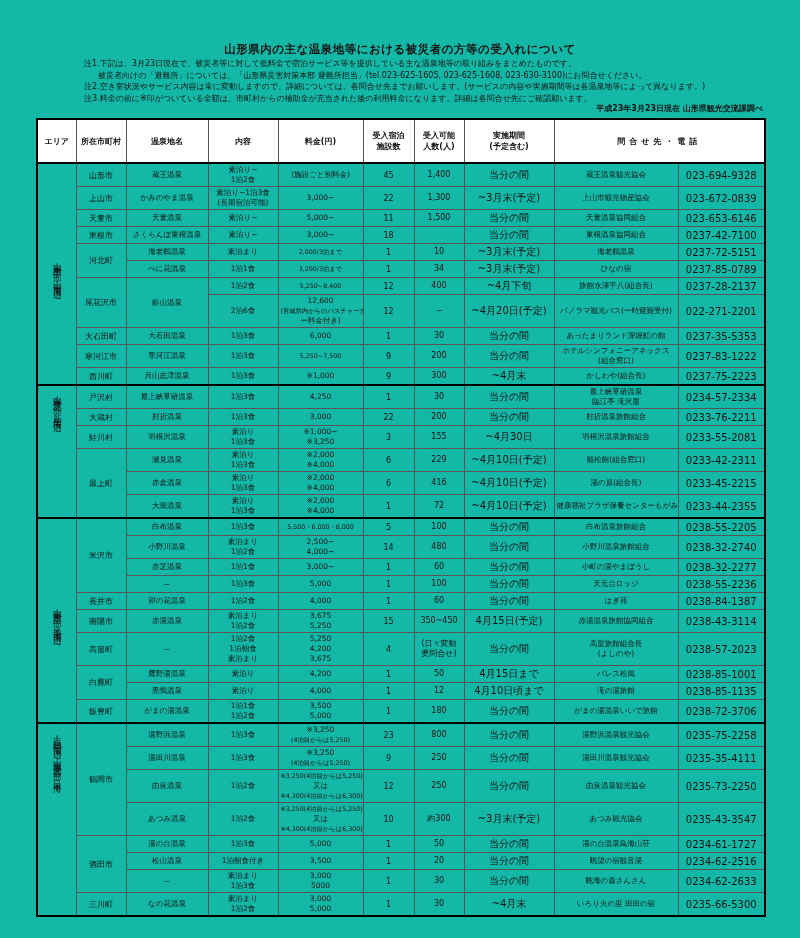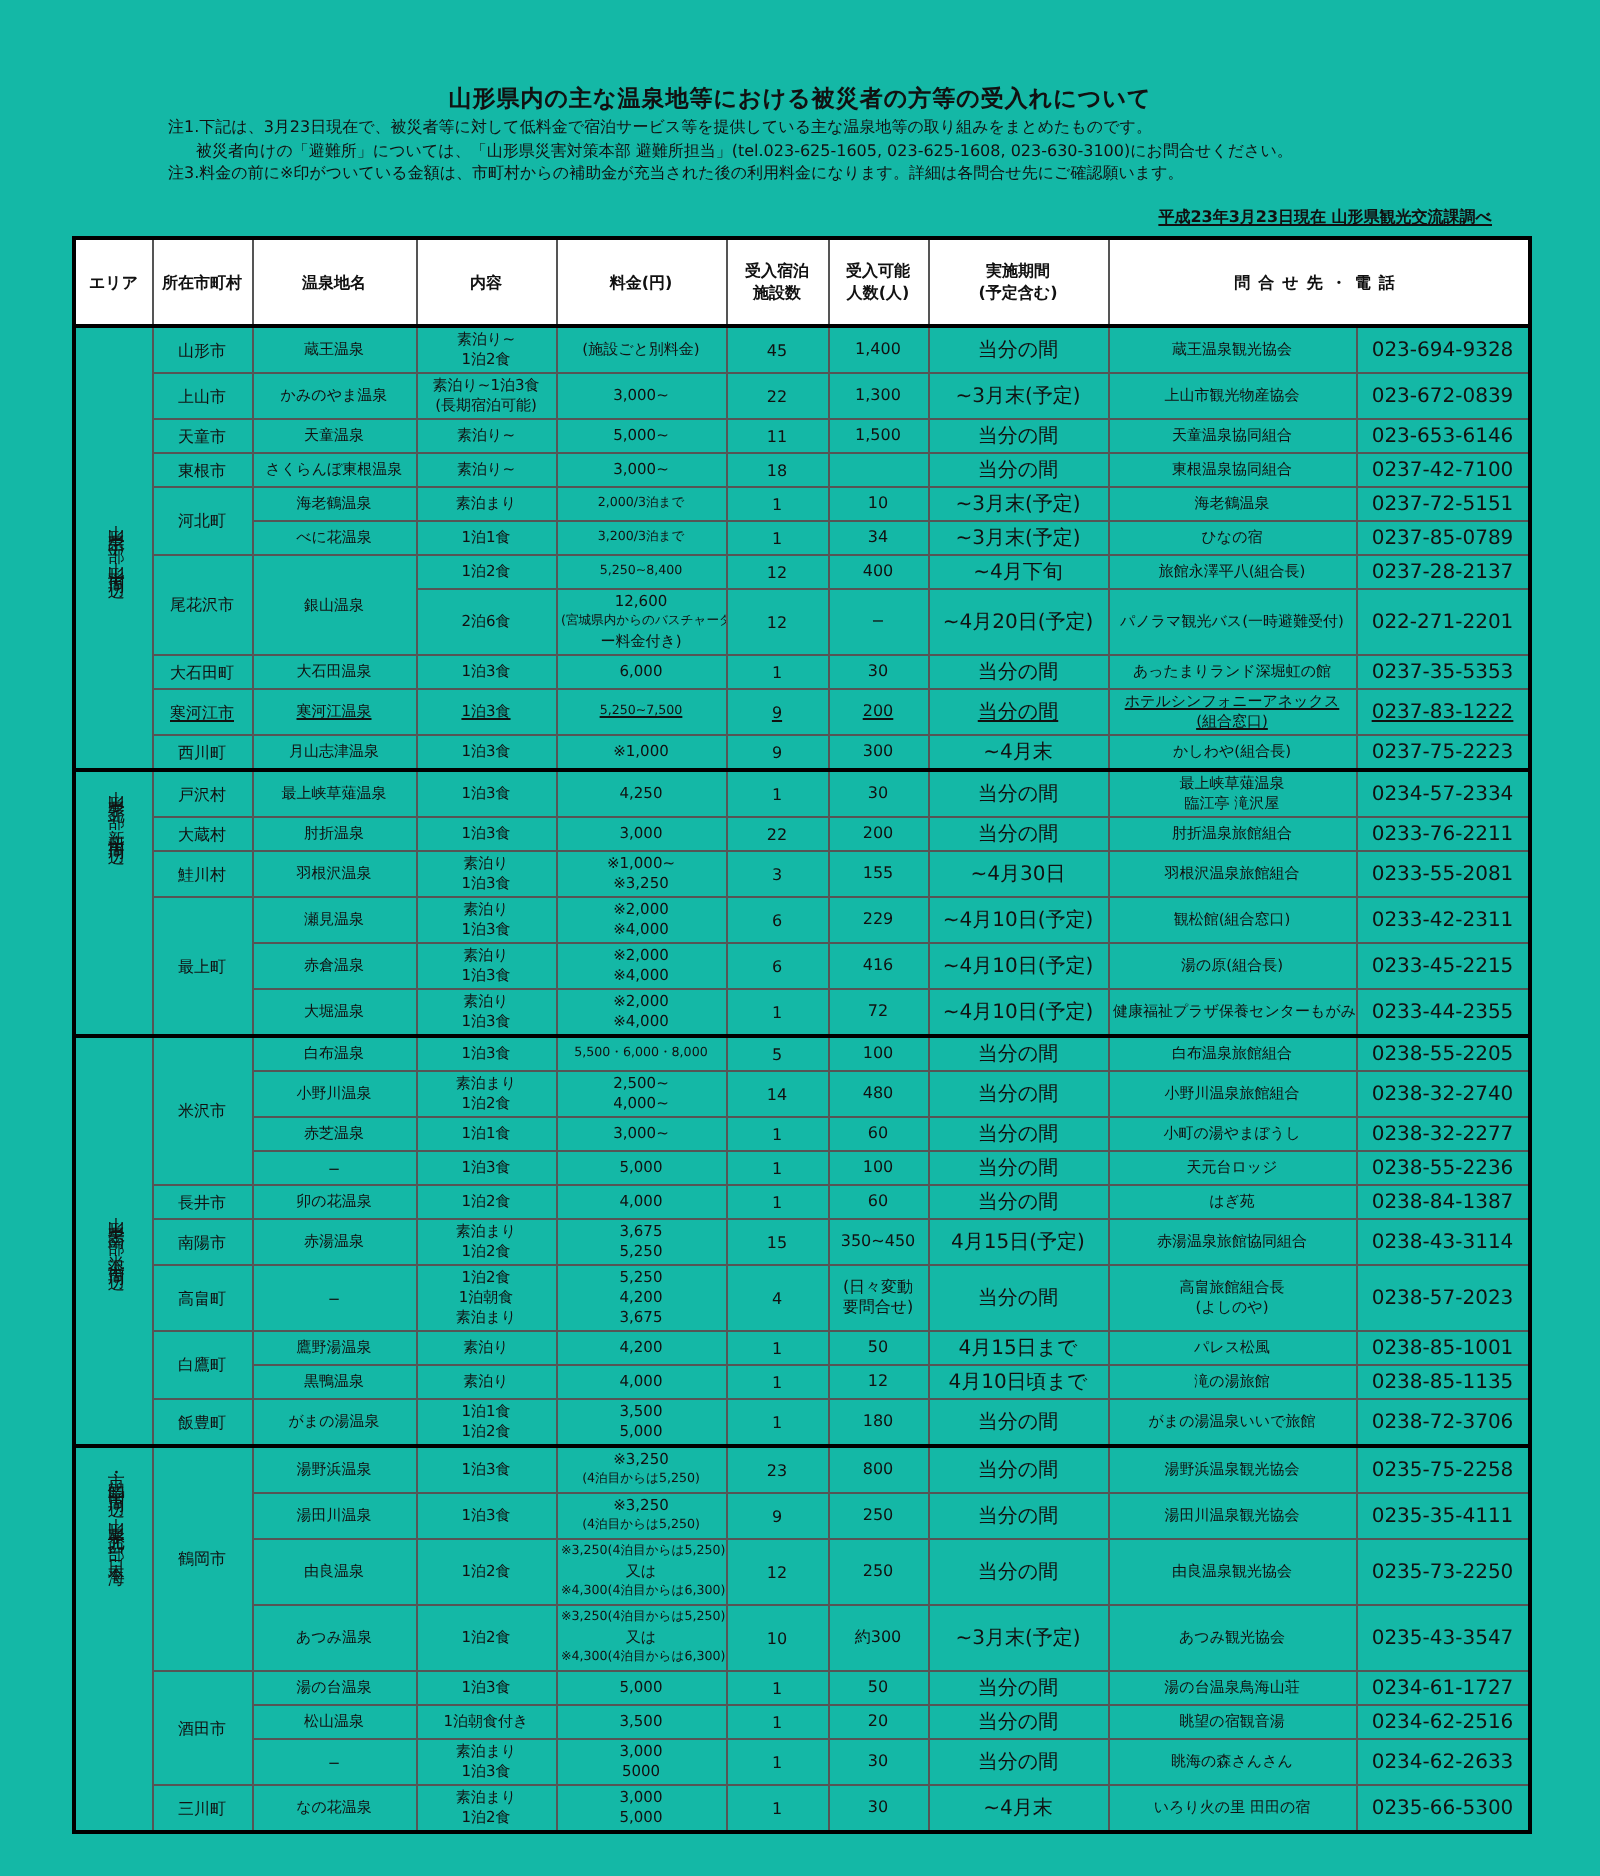--- a/index.html
+++ b/index.html
@@ -7,21 +7,21 @@
     width:800px; height:938px; background:#14b8a6; position:relative;
     font-family:"DejaVu Sans", sans-serif; color:#111; overflow:hidden;
   }
   .title {
     position:absolute; top:42px; left:0; width:100%;
     text-align:center; font-size:11.5px; font-weight:bold; letter-spacing:0.5px;
   }
   .notes { position:absolute; top:58px; left:84px; font-size:8px; line-height:11.5px; }
   .note.indent { padding-left:14px; }
   .date-note {
-    position:absolute; top:103px; right:54px; font-size:8px; font-weight:bold;text-decoration:underline;
+    position:absolute; top:103px; right:37px; font-size:8px; font-weight:bold;
   }
   table.spa-table {
     position:absolute; left:36px; top:118px; width:728px;
     border-collapse:collapse; table-layout:fixed;
     border:2px solid #000; font-size:7.5px;
   }
   td,th {
     border:1px solid #555; padding:1px 2px; text-align:center;
     vertical-align:middle; white-space:nowrap; overflow:hidden; color:#111;
   }
@@ -49,20 +49,21 @@
   td div { line-height:10px; }
 </style>
 </head>
 <body>
 
 <div class="page">
   <div class="title">山形県内の主な温泉地等における被災者の方等の受入れについて</div>
   <div class="notes">
     <div class="note">注1.下記は、3月23日現在で、被災者等に対して低料金で宿泊サービス等を提供している主な温泉地等の取り組みをまとめたものです。</div>
     <div class="note indent">被災者向けの「避難所」については、「山形県災害対策本部 避難所担当」(tel.023-625-1605, 023-625-1608, 023-630-3100)にお問合せください。</div>
+    <div class="note">注2.空き室状況やサービス内容は常に変動しますので、詳細については、各問合せ先までお願いします。(サービスの内容や実施期間等は各温泉地等によって異なります。)</div>
     <div class="note">注3.料金の前に※印がついている金額は、市町村からの補助金が充当された後の利用料金になります。詳細は各問合せ先にご確認願います。</div>
   </div>
   <div class="date-note">平成23年3月23日現在 山形県観光交流課調べ</div>
 
   <table class="spa-table">
     <colgroup>
       <col style="width:39px">
         <col style="width:50px">
         <col style="width:82px">
       <col style="width:70px">
@@ -264,21 +265,21 @@
           <td class="num">1</td>
           <td class="num">
             <div>30</div>
           </td>
           <td class="period">当分の間</td>
           <td class="contact">
             <div class="sm">あったまりランド深堀虹の館</div>
           </td>
           <td class="phone">0237-35-5353</td>
         </tr>
-        <tr class="grp-start" style="height: 23px; text-decoration: underline;">
+        <tr class="grp-start" style="height: 23px;">
           <td class="muni" rowspan="1">寒河江市</td>
           <td class="spa">寒河江温泉</td>
           <td class="content">
             <div>1泊3食</div>
           </td>
           <td class="fare">
             <div class="sm">5,250~7,500</div>
           </td>
           <td class="num">9</td>
           <td class="num">

